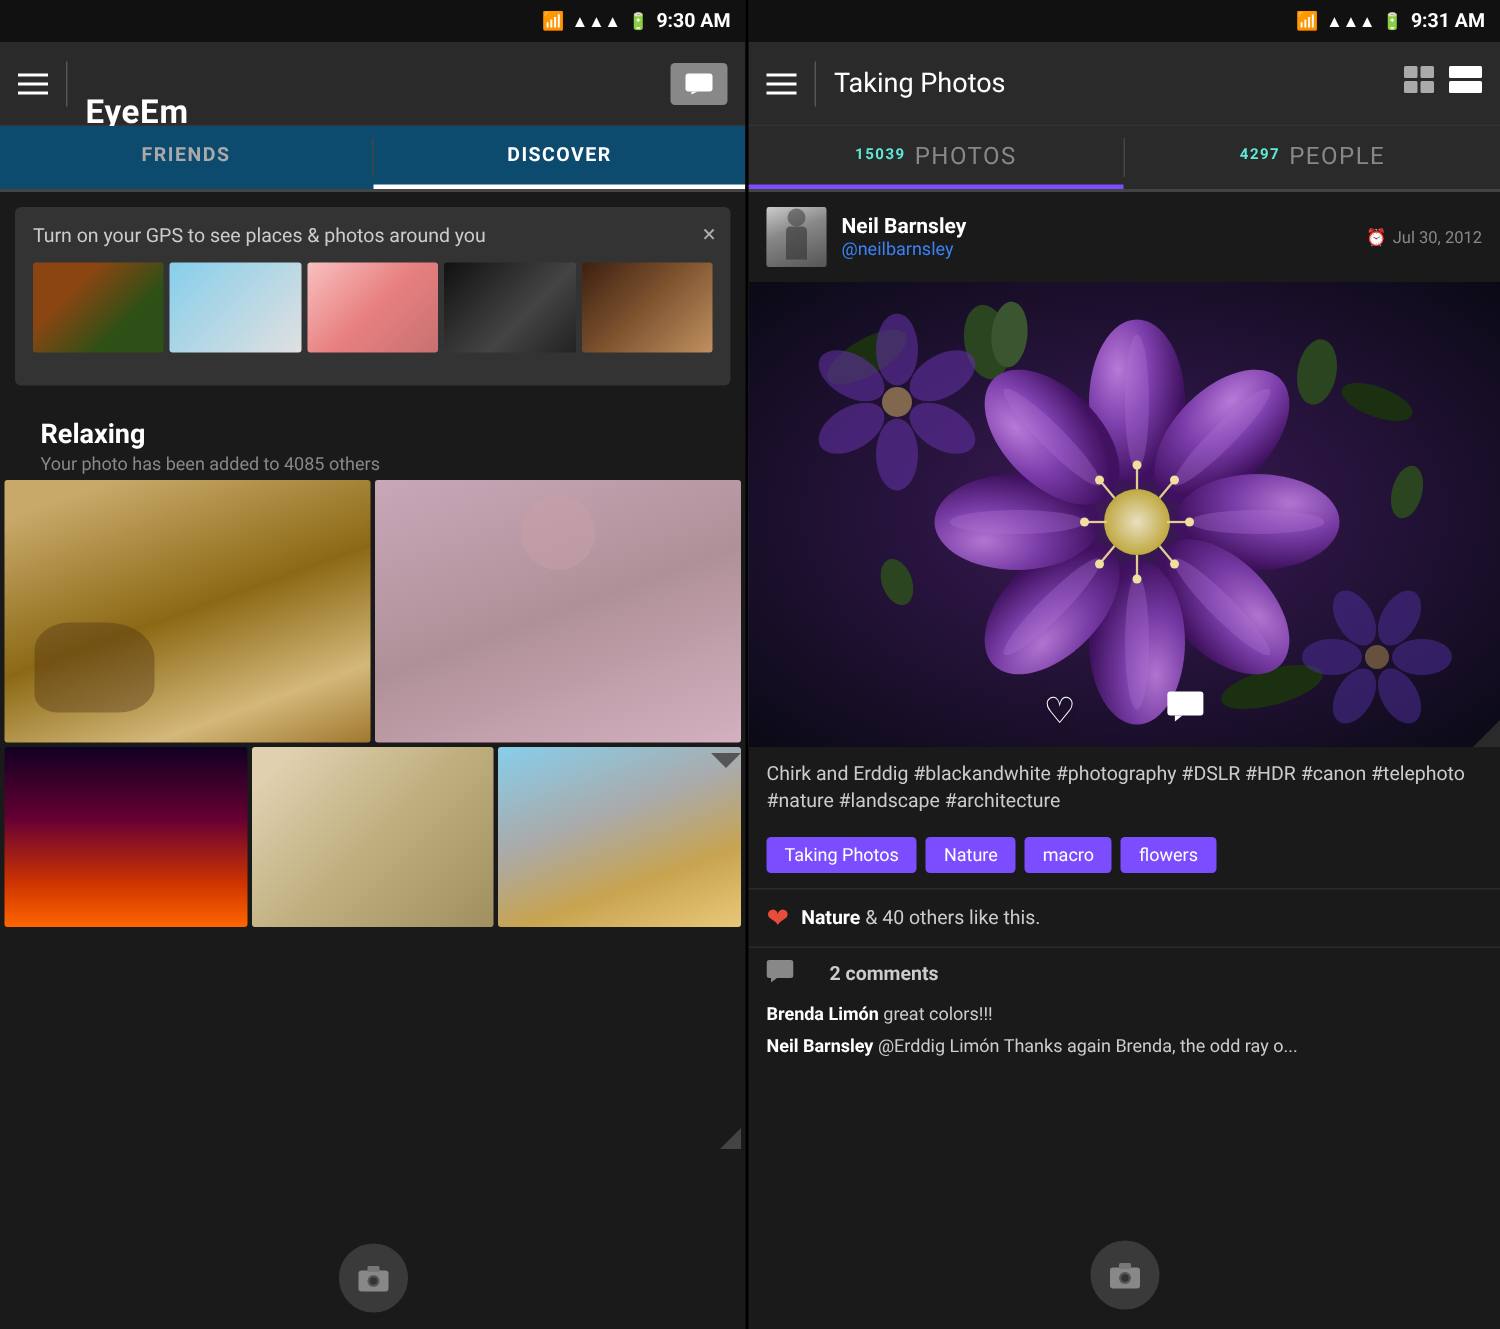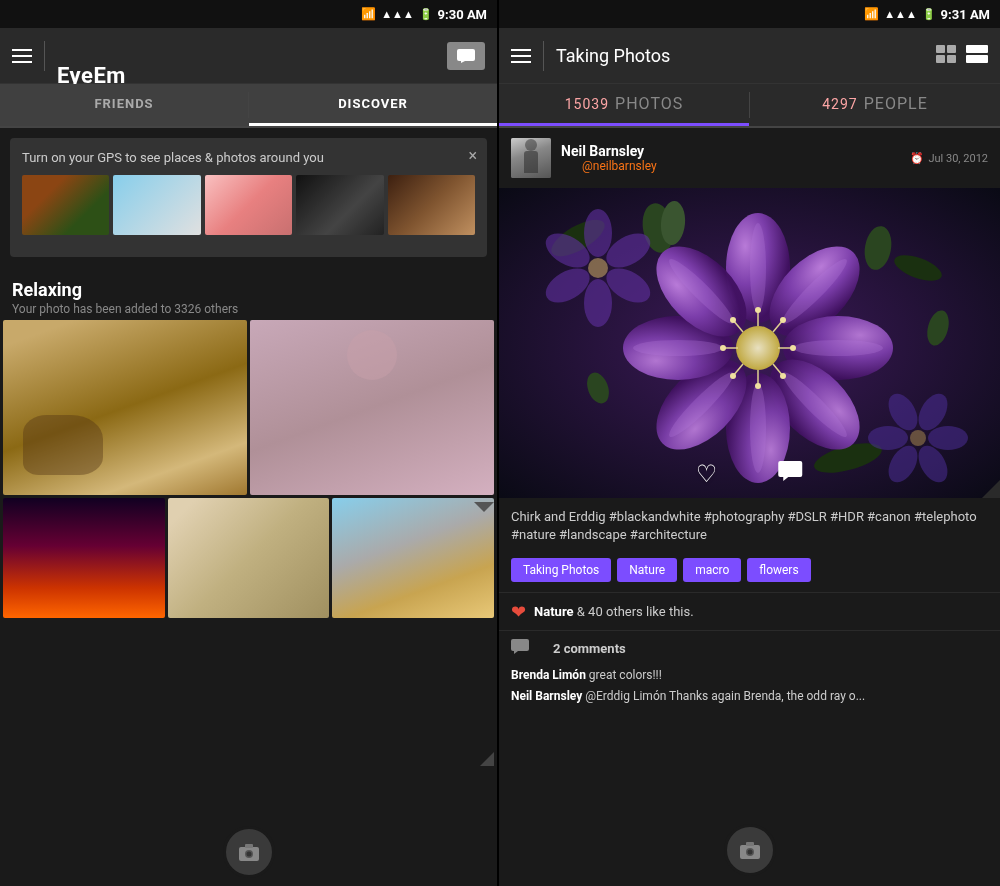--- a/index.html
+++ b/index.html
@@ -81,21 +81,21 @@
       justify-content: center;
       cursor: pointer;
       color: #fff;
       font-size: 16px;
     }
 
     
     .tabs {
       display: flex;
       height: 44px;
-      background: #404040;
+      background: #0c4a6e;
       border-bottom: 2px solid #444;
     }
     .tab {
       flex: 1;
       display: flex;
       align-items: center;
       justify-content: center;
       color: #aaa;
       font-size: 13px;
       font-weight: bold;
@@ -168,21 +168,21 @@
       border: 1px solid #555;
       border-radius: 3px;
       color: #ccc;
       font-size: 14px;
       cursor: pointer;
       text-align: center;
     }
 
     
     .section-header {
-      padding: 12px 12px 4px;
+      padding: 12px 27px 4px;
     }
     .section-title {
       font-size: 18px;
       font-weight: bold;
       color: #fff;
     }
     .section-subtitle {
       font-size: 12px;
       color: #888;
       margin-top: 2px;
@@ -254,23 +254,23 @@
       letter-spacing: 1px;
       cursor: pointer;
       gap: 6px;
       border-bottom: 3px solid transparent;
     }
     .right-tab.active {
       color: #fff;
       border-bottom: 3px solid #7c4dff;
     }
     .right-tab-count {
-      font-weight: normal;
-      color: #fca5a5;
-      font-size: 14px;
+      font-weight: bold;
+      color: #5eead4;
+      font-size: 10px;
     }
     .right-tab-label {
       color: #888;
       font-size: 16px;
       letter-spacing: 1px;
     }
 
     
     .post-card {
       background: #1a1a1a;
@@ -298,22 +298,21 @@
     .post-user-info {
       flex: 1;
     }
     .post-username {
       font-size: 14px;
       font-weight: bold;
       color: #fff;
     }
     .post-handle {
       font-size: 12px;
-      color: #f97316;
-      margin-left: 21px;
+      color: #3b82f6;
     }
     .post-time {
       display: flex;
       align-items: center;
       gap: 4px;
       color: #888;
       font-size: 11px;
     }
     .clock-icon { font-size: 11px; }
 
@@ -454,21 +453,21 @@
         <div class="gps-photo"></div>
         <div class="gps-photo"></div>
         <div class="gps-photo" style="background:linear-gradient(135deg,#f9c0c0 0%,#e88080 50%,#c87070 100%);"></div>
         <div class="gps-photo" style="background:linear-gradient(135deg,#111 0%,#444 60%,#222 100%);"></div>
         <div class="gps-photo" style="background:linear-gradient(135deg,#3d2010 0%,#805530 50%,#c09060 100%);"></div>
       </div>
     </div>
 
     <div class="section-header">
       <div class="section-title">Relaxing</div>
-      <div class="section-subtitle">Your photo has been added to 3326 others</div>
+      <div class="section-subtitle">Your photo has been added to 4085 others</div>
     </div>
 
     <div style="padding: 0 3px; position:relative;">
 
       <div style="display:grid;grid-template-columns:1fr 1fr;gap:3px;margin-bottom:3px;">
         <div style="height:175px;background:linear-gradient(160deg,#c8a96a 10%,#8B6914 50%,#d4b87a 80%,#a07830 100%);border-radius:2px;position:relative;">
 
           <div style="position:absolute;bottom:20px;left:20px;width:80px;height:60px;background:rgba(80,50,20,0.4);border-radius:30% 40% 30% 20%;"></div>
         </div>
         <div style="height:175px;background:linear-gradient(160deg,#c8a8b8 0%,#b09098 50%,#d4b0c0 100%);border-radius:2px;position:relative;">

